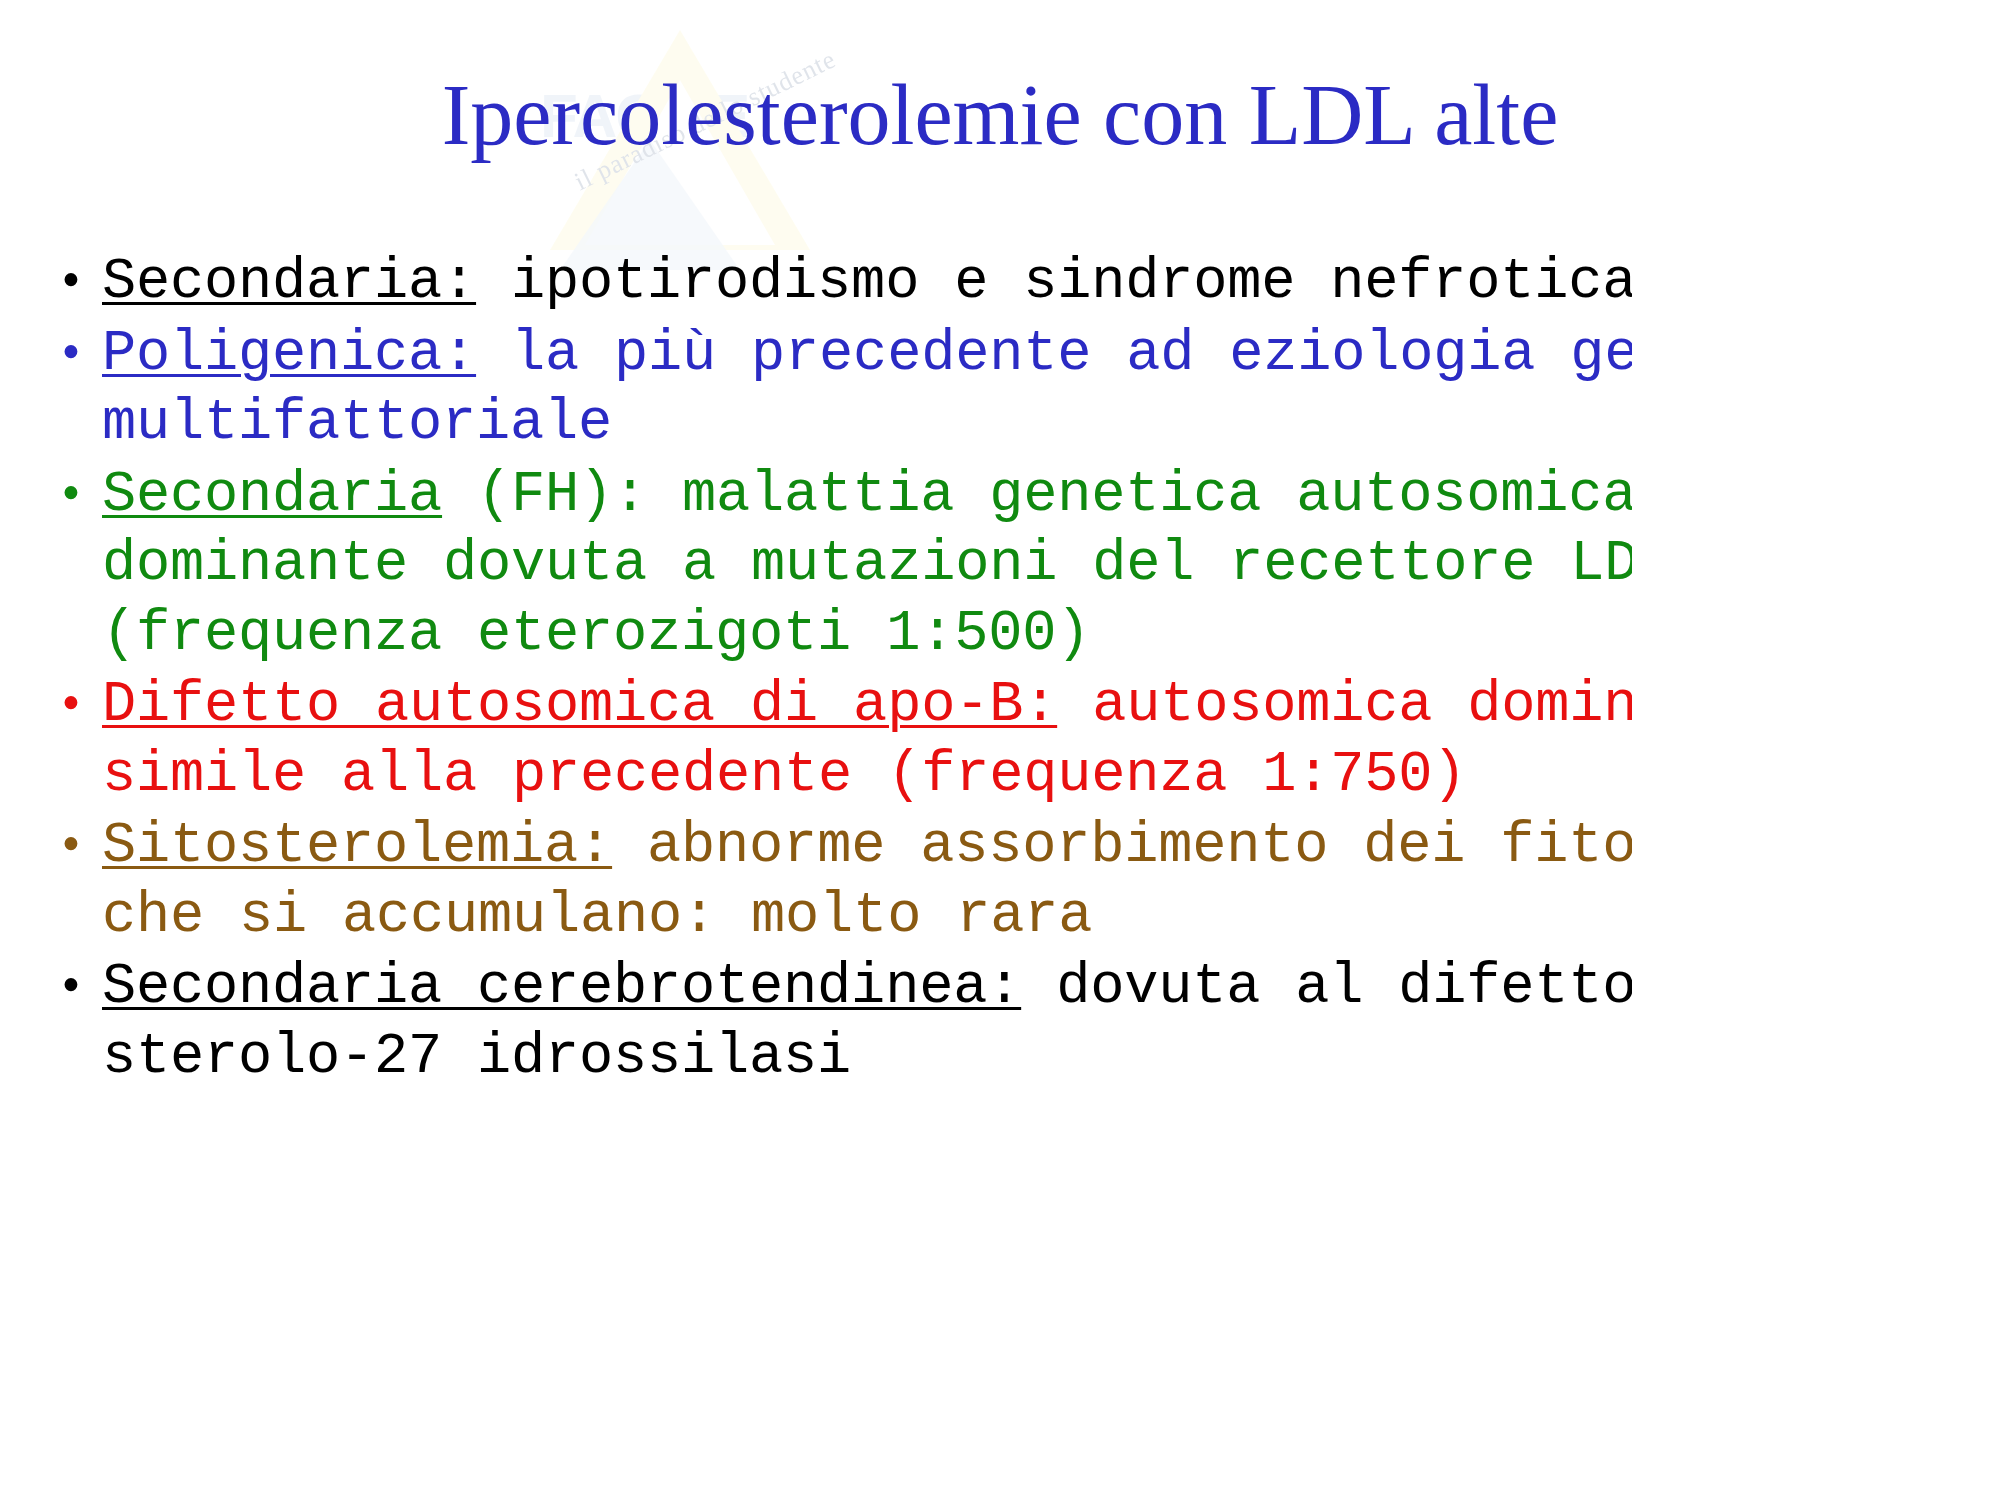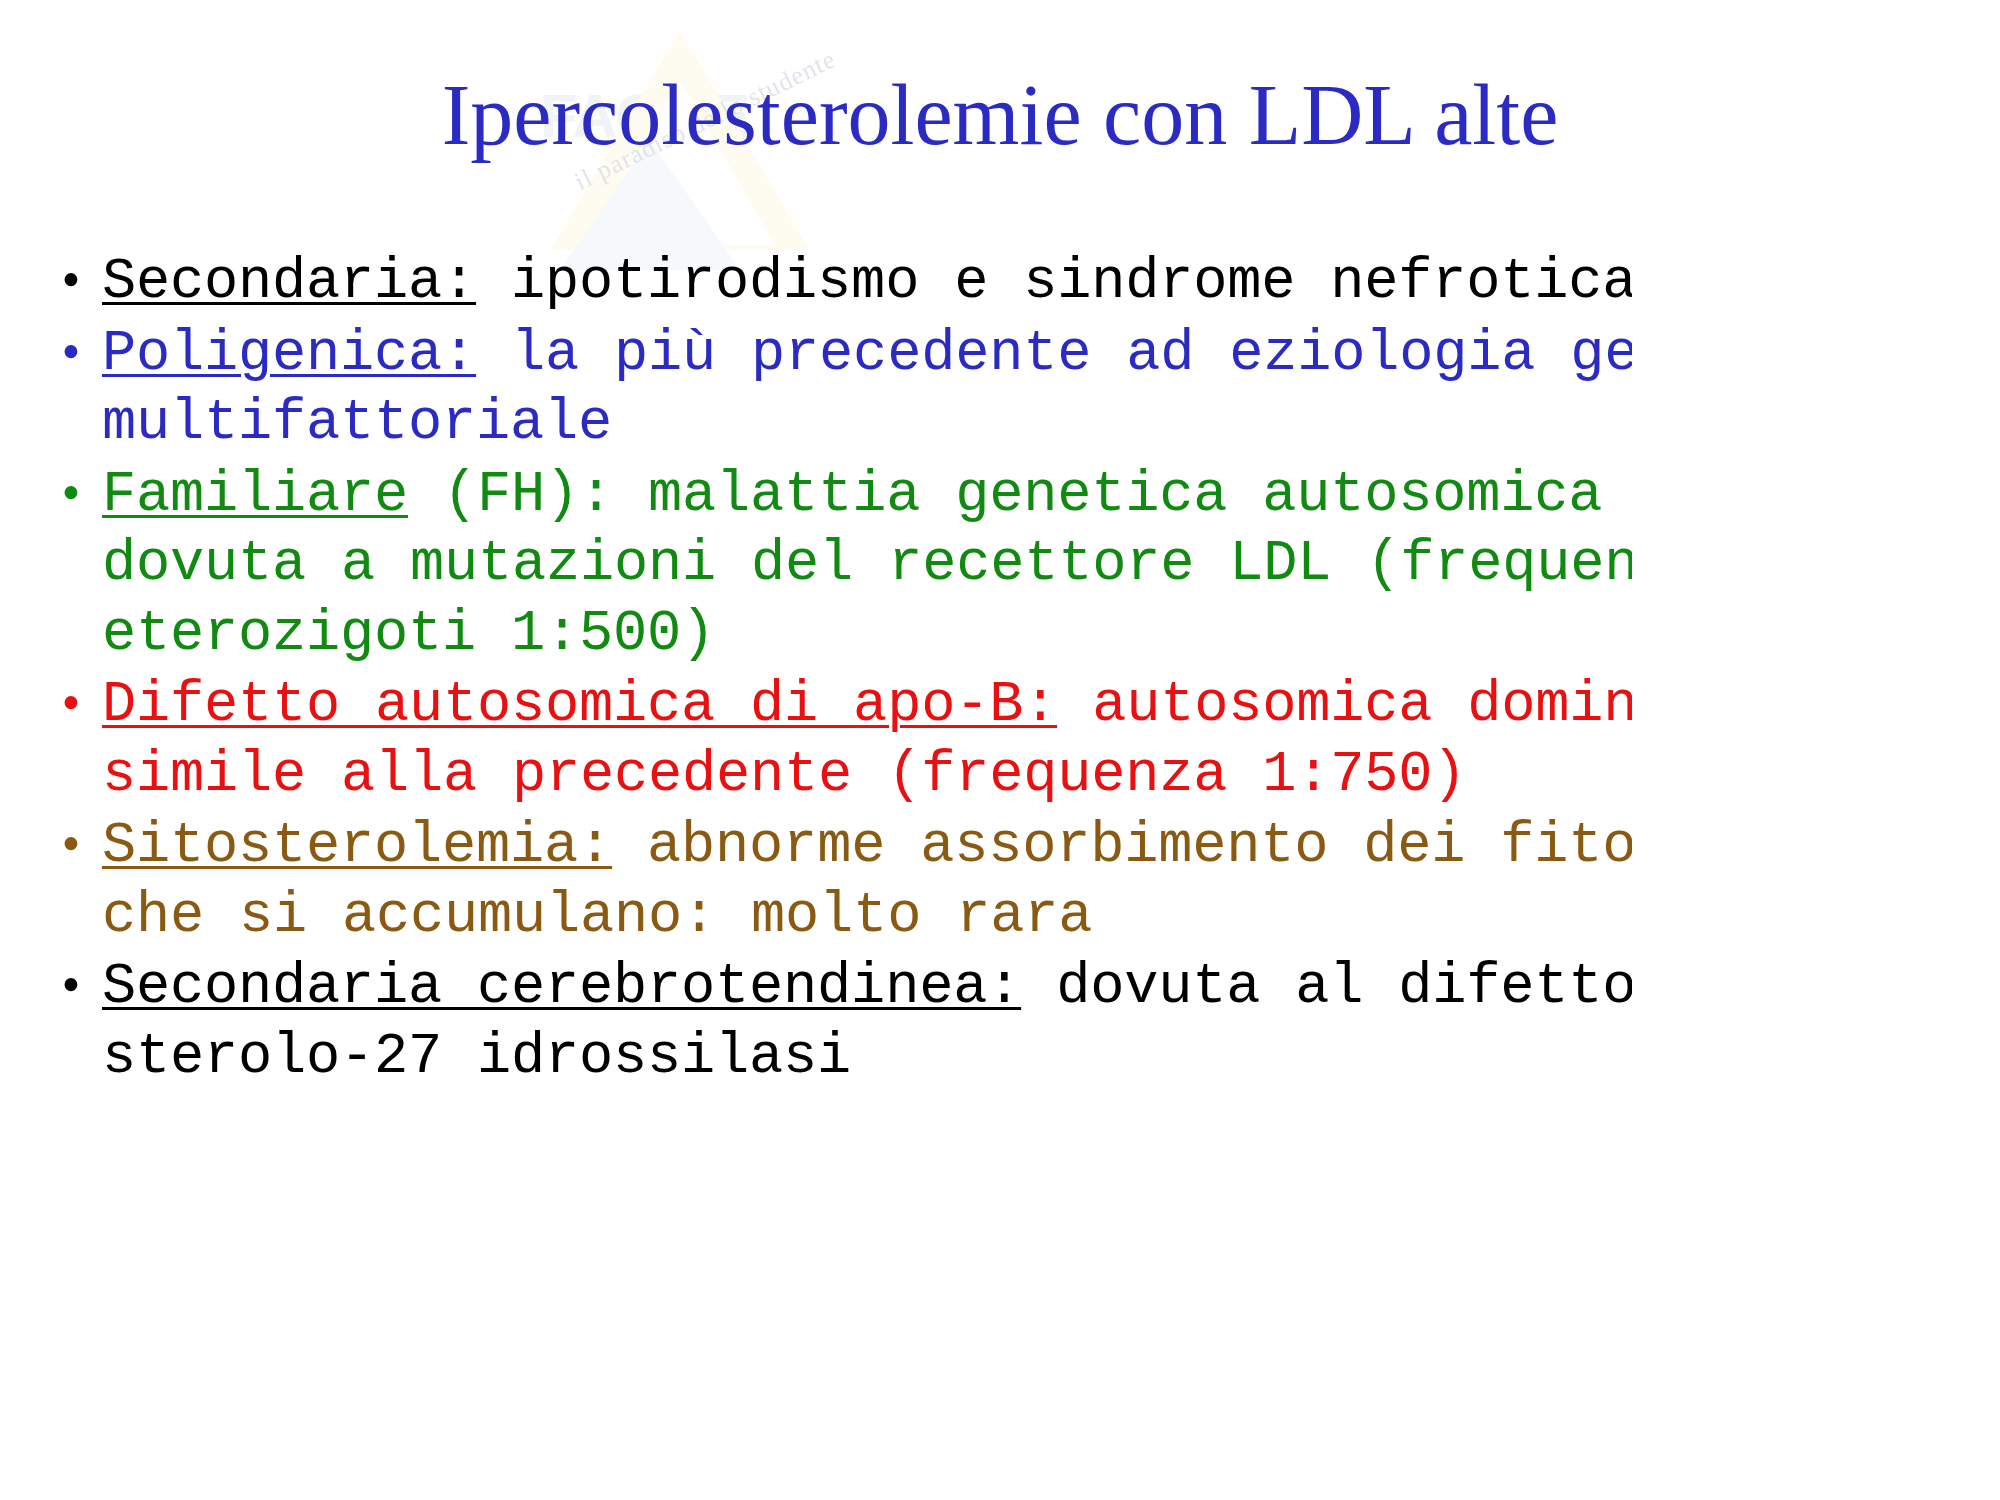--- a/index.html
+++ b/index.html
@@ -145,21 +145,21 @@
     <div class="bullet-row" style="color: rgb(43, 43, 196);">
       <span class="bullet-marker">•</span>
       <span class="bullet-text">
         <span class="lead">Poligenica:</span><span> la più precedente ad eziologia genetica multifattoriale</span>
       </span>
     </div>
 
     <div class="bullet-row" style="color: rgb(16, 138, 16);">
       <span class="bullet-marker">•</span>
       <span class="bullet-text">
-        <span class="lead">Familiare</span><span> (FH): malattia genetica autosomica dominante dovuta a mutazioni del recettore LDL (frequenza eterozigoti 1:500)</span>
+        <span class="lead">Secondaria</span><span> (FH): malattia genetica autosomica dominante dovuta a mutazioni del recettore LDL (frequenza eterozigoti 1:500)</span>
       </span>
     </div>
 
     <div class="bullet-row" style="color: rgb(232, 16, 16);">
       <span class="bullet-marker">•</span>
       <span class="bullet-text">
         <span class="lead">Difetto autosomica di apo-B:</span><span> autosomica dominante, simile alla precedente (frequenza 1:750)</span>
       </span>
     </div>
 

